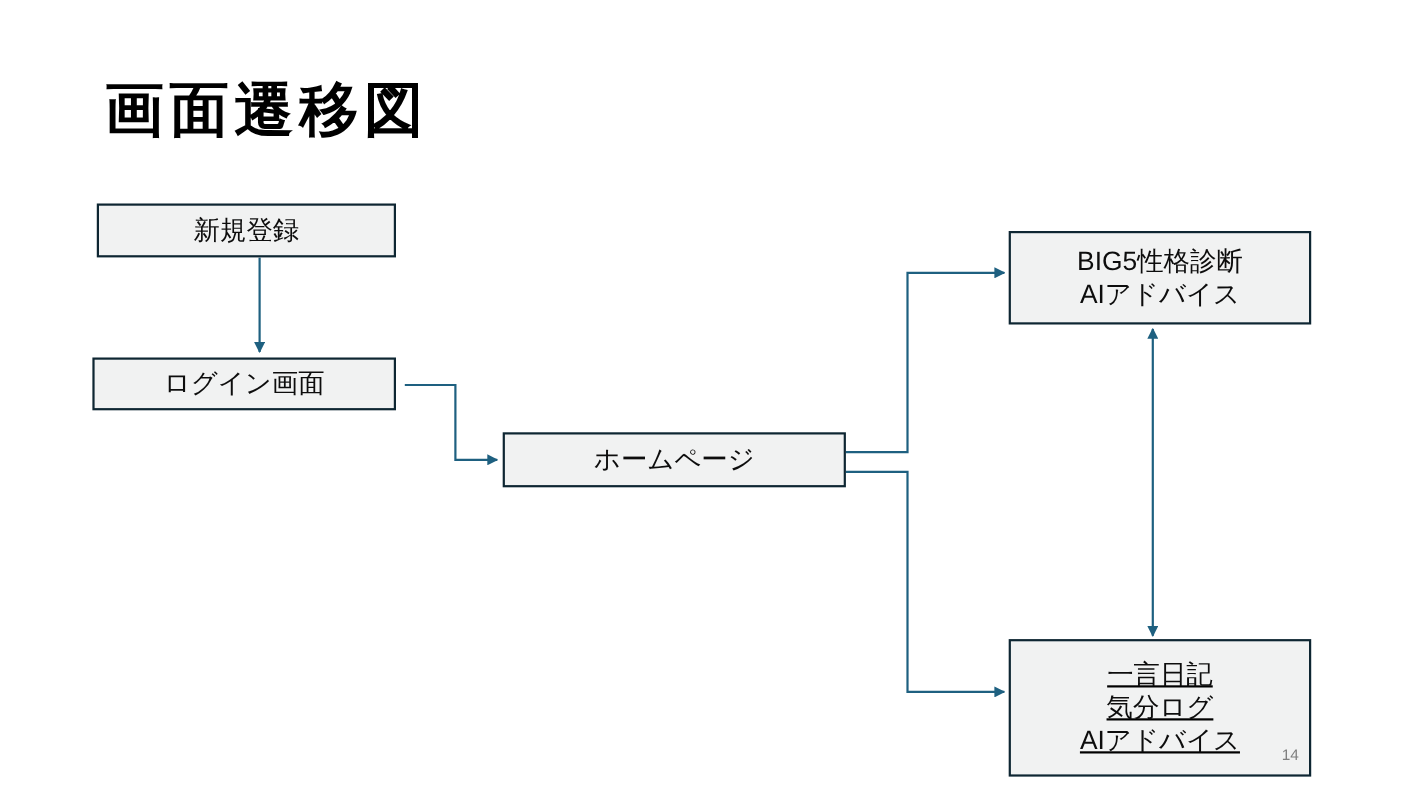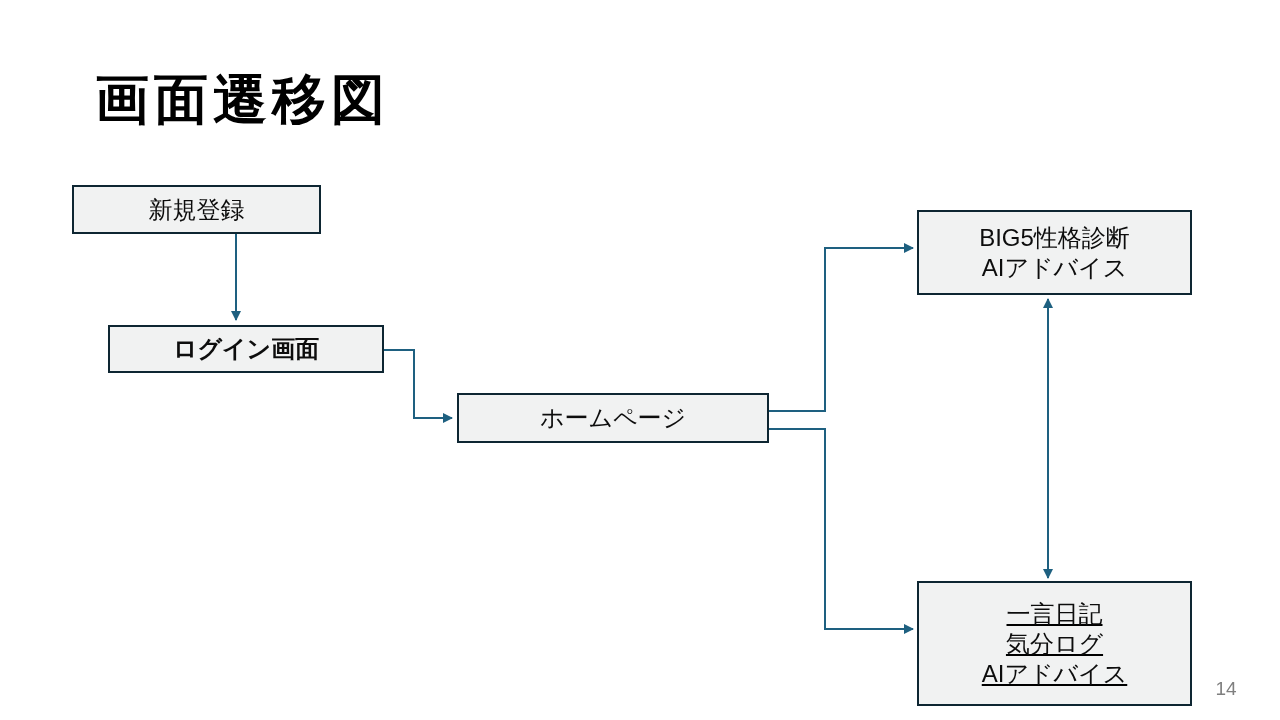--- a/index.html
+++ b/index.html
@@ -51,32 +51,32 @@
     background: var(--box-fill, #f1f2f2);
     border: 2px solid var(--box-border, #0e2632);
   }
   .node-label {
     font-size: 24px;
     line-height: 30px;
     text-align: center;
     color: var(--box-text, #0d0d0d);
     white-space: pre-line;
   }
-  #node-signup { left: 72px;  top: 185px; width: 249px; height: 49px; }
-  #node-login  { left: 108px;  top: 325px; width: 276px; height: 48px; font-weight: bold; }
+  #node-signup { left: 88px;  top: 185px; width: 272px; height: 49px; }
+  #node-login  { left: 84px;  top: 325px; width: 276px; height: 48px; }
   #node-home   { left: 457px; top: 393px; width: 312px; height: 50px; }
   #node-big5   { left: 917px; top: 210px; width: 275px; height: 85px; }
   #node-diary  { left: 917px; top: 581px; width: 275px; height: 125px; text-decoration: underline; }
   .page-number {
     position: absolute;
-    left: 1211px;
+    left: 1158px;
     top: 678px;
     width: 30px;
     text-align: center;
-    font-size: 19px;
+    font-size: 14px;
     color: var(--page-number, #7f7f7f);
   }
 </style>
 </head>
 <body>
 
 <div class="slide">
 
   <div class="slide-title">画面遷移図</div>
 

